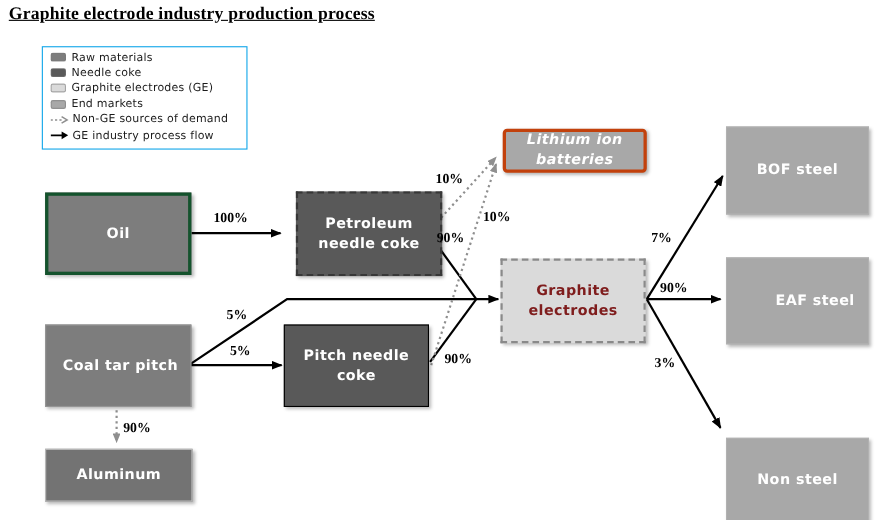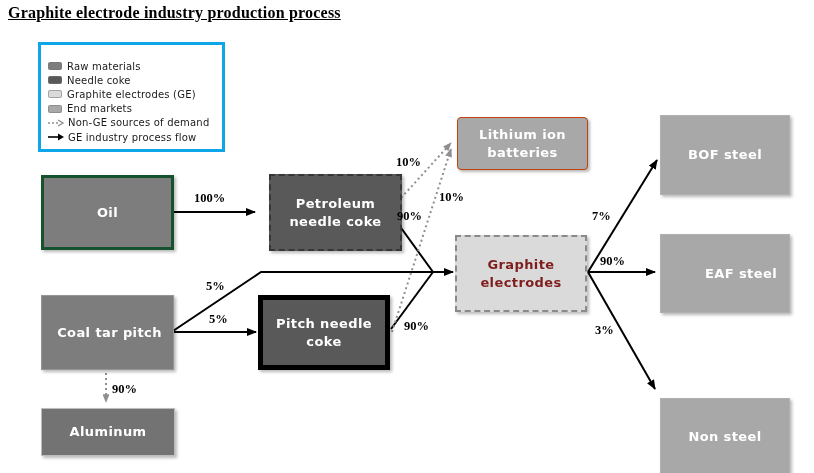--- a/index.html
+++ b/index.html
@@ -9,22 +9,22 @@
   }
   #title{
     position:absolute;left:8px;top:4px;
     font-family:"Liberation Serif","DejaVu Serif",serif;
     font-size:16px;font-weight:bold;color:#000;
     text-decoration:underline;letter-spacing:.2px;white-space:nowrap;
   }
   
   #legend{
     position:absolute;left:38px;top:42px;width:187px;
-    border:3px solid #0ea5e9;background:#fff;box-sizing:border-box;
-    padding:14px 6px 5px 7px;
+    border:1px solid #0ea5e9;background:#fff;box-sizing:border-box;
+    padding:2px 6px 5px 7px;
   }
   .legend-row{display:flex;align-items:center;height:14.2px;}
   .legend-swatch{
     width:14px;height:8px;border-radius:2px;flex:0 0 auto;
     margin-right:5px;border:1px solid rgba(120,120,120,.55);box-sizing:border-box;
   }
   .legend-glyph{width:19px;height:10px;flex:0 0 auto;margin-right:1px;}
   .legend-label{font-size:10px;color:#1a1a1a;letter-spacing:.2px;white-space:nowrap;}
   
   #arrows{position:absolute;left:0;top:0;width:814px;height:473px;}
@@ -33,22 +33,22 @@
   
   .node{
     position:absolute;display:flex;align-items:center;justify-content:center;
     text-align:center;color:#ffffff;font-weight:bold;font-size:13px;
     letter-spacing:.4px;line-height:1.35;box-sizing:border-box;padding:2px 8px;
     box-shadow:2px 2px 3px rgba(0,0,0,.28);
   }
   .node-oil{left:41px;top:175px;width:133px;height:75px;border:3px solid #14532d;}
   .node-coal{left:41px;top:295px;width:133px;height:75px;border:1px solid #959595;padding-left:12px;}
   .node-petroleum{left:269px;top:174px;width:133px;height:77px;border:2px dashed #373737;}
-  .node-pitch{left:258px;top:295px;width:132px;height:75px;border:5px solid #000000;}
-  .node-lithium{left:457px;top:117px;width:131px;height:53px;border:1px solid #c2410c;border-radius:4px;}
+  .node-pitch{left:258px;top:295px;width:132px;height:75px;border:1px solid #000000;}
+  .node-lithium{left:457px;top:117px;width:131px;height:40px;border:3px solid #c2410c;border-radius:4px;font-style:italic;}
   .node-graphite{left:455px;top:235px;width:132px;height:77px;border:2px dashed #8a8a8a;}
   .node-bof{left:660px;top:115px;width:130px;height:80px;border:1px solid #b1b1b1;}
   .node-eaf{left:660px;top:234px;width:130px;height:79px;border:1px solid #b1b1b1;}
   .node-non{left:660px;top:354px;width:130px;height:78px;border:1px solid #b1b1b1;}
   .node-aluminum{left:41px;top:408px;width:134px;height:48px;border:1px solid #bdbdbd;}
   
   .pct{
     position:absolute;font-family:"Liberation Serif","DejaVu Serif",serif;
     font-weight:bold;font-size:12.5px;color:#000;line-height:1;white-space:nowrap;
   }

